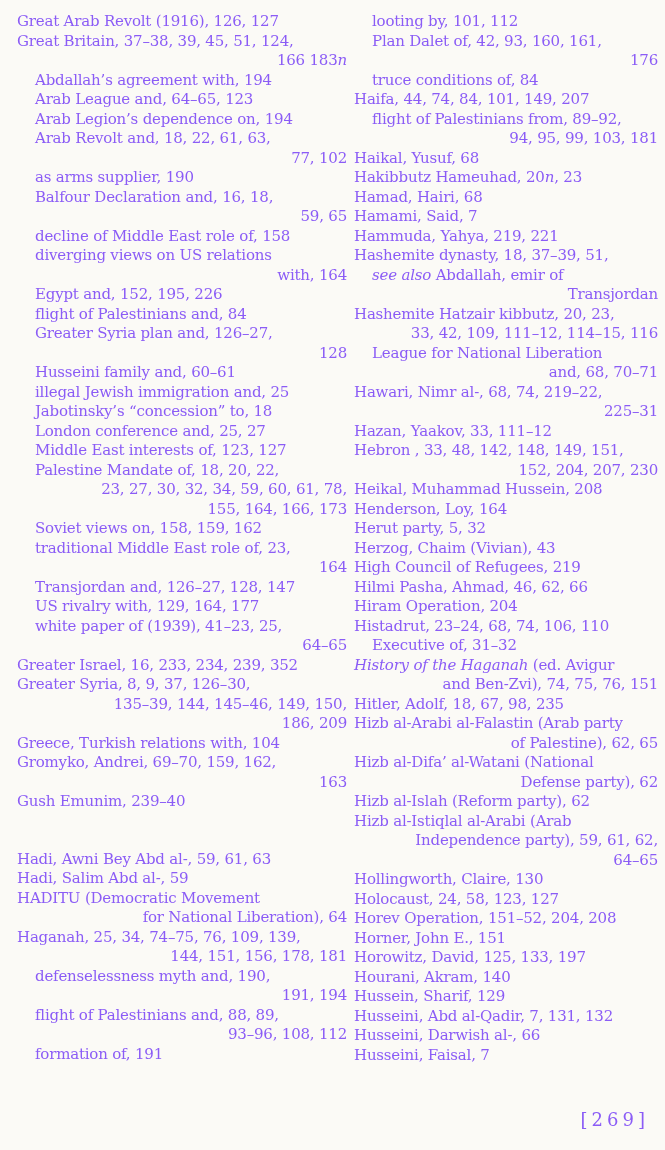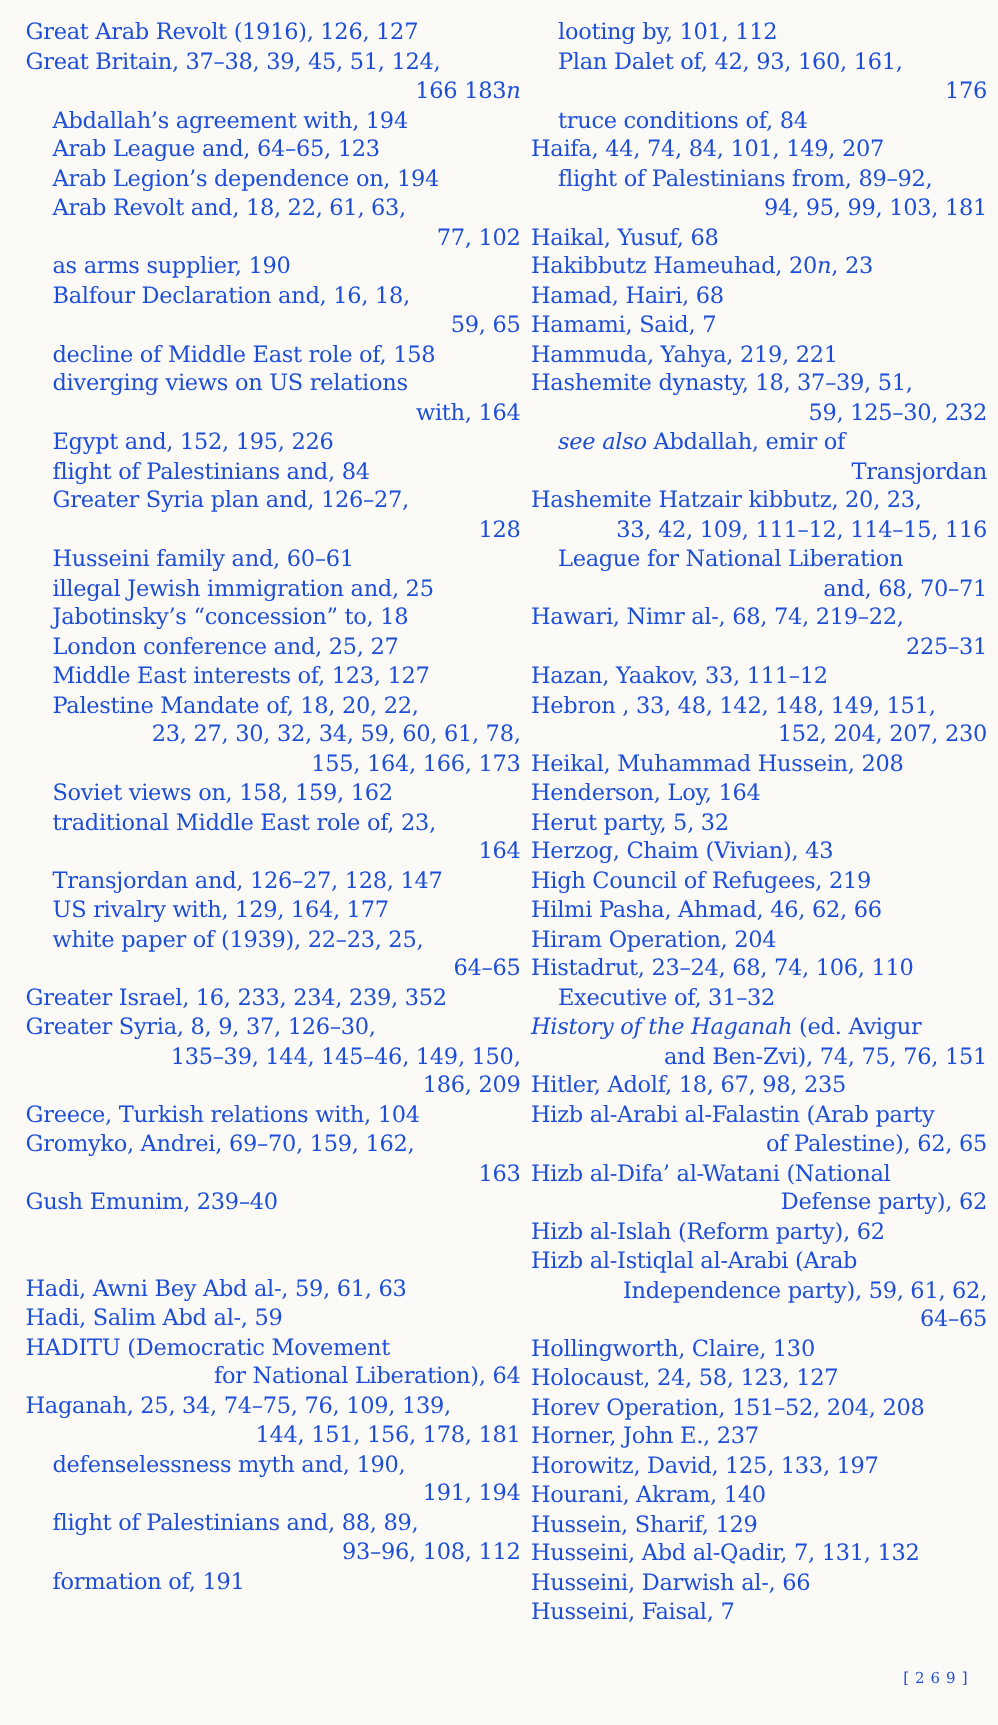--- a/index.html
+++ b/index.html
@@ -8,21 +8,21 @@
     background: #fbfaf6;
   }
   .page {
     position: relative;
     width: 665px;
     height: 1150px;
     background: #fbfaf6;
     font-family: "DejaVu Serif", serif;
     font-size: 15px;
     line-height: 19.5px;
-    color: #1d4ed8;
+    color: #8b5cf6;
     overflow: hidden;
   }
   .col {
     position: absolute;
     top: 12px;
   }
   .col-left  { left: 17px;  width: 330px; }
   .col-right { left: 354px; width: 304px; }
   .line {
     white-space: nowrap;
@@ -31,21 +31,21 @@
   
   .i0 { padding-left: 36px; text-indent: -36px; } 
   .i1 { padding-left: 36px; text-indent: -18px; } 
   .i2 { padding-left: 36px; text-indent: 0; text-align: right;     } 
   .gap { height: 38px; }
   .it { font-style: italic; }
   .page-number {
     position: absolute;
     top: 1110px;
     right: 16px;
-    font-size: 10px;
+    font-size: 18px;
     letter-spacing: 4px;
   }
 </style>
 </head>
 <body>
 
 <div class="page">
   <div class="col col-left">
       <div class="line i0">Great Arab Revolt (1916), 126, 127</div>
       <div class="line i0">Great Britain, 37–38, 39, 45, 51, 124,</div>
@@ -71,21 +71,21 @@
       <div class="line i1">London conference and, 25, 27</div>
       <div class="line i1">Middle East interests of, 123, 127</div>
       <div class="line i1">Palestine Mandate of, 18, 20, 22,</div>
       <div class="line i2">23, 27, 30, 32, 34, 59, 60, 61, 78,</div>
       <div class="line i2">155, 164, 166, 173</div>
       <div class="line i1">Soviet views on, 158, 159, 162</div>
       <div class="line i1">traditional Middle East role of, 23,</div>
       <div class="line i2">164</div>
       <div class="line i1">Transjordan and, 126–27, 128, 147</div>
       <div class="line i1">US rivalry with, 129, 164, 177</div>
-      <div class="line i1">white paper of (1939), 22–23, 25,</div>
+      <div class="line i1">white paper of (1939), 41–23, 25,</div>
       <div class="line i2">64–65</div>
       <div class="line i0">Greater Israel, 16, 233, 234, 239, 352</div>
       <div class="line i0">Greater Syria, 8, 9, 37, 126–30,</div>
       <div class="line i2">135–39, 144, 145–46, 149, 150,</div>
       <div class="line i2">186, 209</div>
       <div class="line i0">Greece, Turkish relations with, 104</div>
       <div class="line i0">Gromyko, Andrei, 69–70, 159, 162,</div>
       <div class="line i2">163</div>
       <div class="line i0">Gush Emunim, 239–40</div>
       <div class="gap"></div>
@@ -108,21 +108,20 @@
       <div class="line i1">truce conditions of, 84</div>
       <div class="line i0">Haifa, 44, 74, 84, 101, 149, 207</div>
       <div class="line i1">flight of Palestinians from, 89–92,</div>
       <div class="line i2">94, 95, 99, 103, 181</div>
       <div class="line i0">Haikal, Yusuf, 68</div>
       <div class="line i0"><span>Hakibbutz Hameuhad, 20</span><span class="it">n</span><span>, 23</span></div>
       <div class="line i0">Hamad, Hairi, 68</div>
       <div class="line i0">Hamami, Said, 7</div>
       <div class="line i0">Hammuda, Yahya, 219, 221</div>
       <div class="line i0">Hashemite dynasty, 18, 37–39, 51,</div>
-      <div class="line i2">59, 125–30, 232</div>
       <div class="line i1"><span class="it">see also </span><span>Abdallah, emir of</span></div>
       <div class="line i2">Transjordan</div>
       <div class="line i0">Hashemite Hatzair kibbutz, 20, 23,</div>
       <div class="line i2">33, 42, 109, 111–12, 114–15, 116</div>
       <div class="line i1">League for National Liberation</div>
       <div class="line i2">and, 68, 70–71</div>
       <div class="line i0">Hawari, Nimr al-, 68, 74, 219–22,</div>
       <div class="line i2">225–31</div>
       <div class="line i0">Hazan, Yaakov, 33, 111–12</div>
       <div class="line i0">Hebron , 33, 48, 142, 148, 149, 151,</div>
@@ -143,21 +142,21 @@
       <div class="line i2">of Palestine), 62, 65</div>
       <div class="line i0">Hizb al-Difa’ al-Watani (National</div>
       <div class="line i2">Defense party), 62</div>
       <div class="line i0">Hizb al-Islah (Reform party), 62</div>
       <div class="line i0">Hizb al-Istiqlal al-Arabi (Arab</div>
       <div class="line i2">Independence party), 59, 61, 62,</div>
       <div class="line i2">64–65</div>
       <div class="line i0">Hollingworth, Claire, 130</div>
       <div class="line i0">Holocaust, 24, 58, 123, 127</div>
       <div class="line i0">Horev Operation, 151–52, 204, 208</div>
-      <div class="line i0">Horner, John E., 237</div>
+      <div class="line i0">Horner, John E., 151</div>
       <div class="line i0">Horowitz, David, 125, 133, 197</div>
       <div class="line i0">Hourani, Akram, 140</div>
       <div class="line i0">Hussein, Sharif, 129</div>
       <div class="line i0">Husseini, Abd al-Qadir, 7, 131, 132</div>
       <div class="line i0">Husseini, Darwish al-, 66</div>
       <div class="line i0">Husseini, Faisal, 7</div>
     </div>
   <div class="page-number">[269]</div>
 </div>
 

